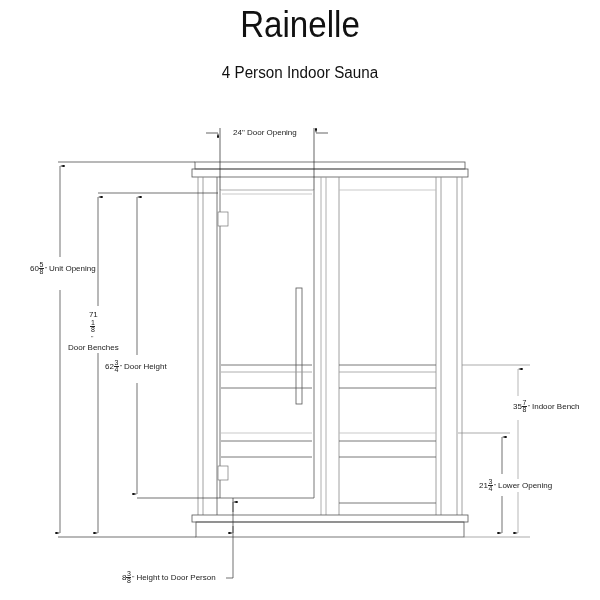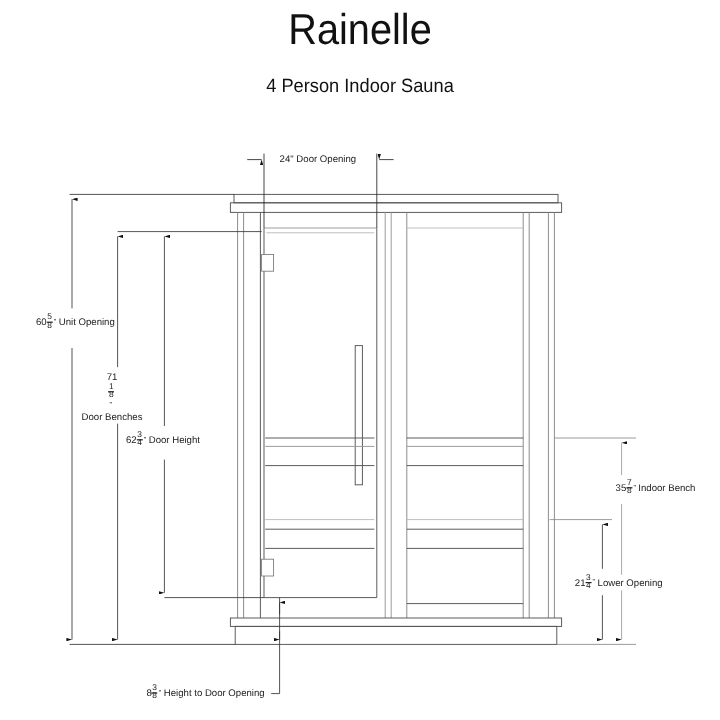--- a/index.html
+++ b/index.html
@@ -197,14 +197,14 @@
   <span>Lower Opening</span>
 </div>
 
 <div class="lbl" style="left:122px; top:571px;">
   <span class="whole">8</span>
   <span class="frac">
       <span class="num">3</span>
       <span>8</span>
     </span>
   <span class="inch">"</span>
-  <span>Height to Door Opening</span>
+  <span>Height to Door Person</span>
 </div>
 
 </body></html>

